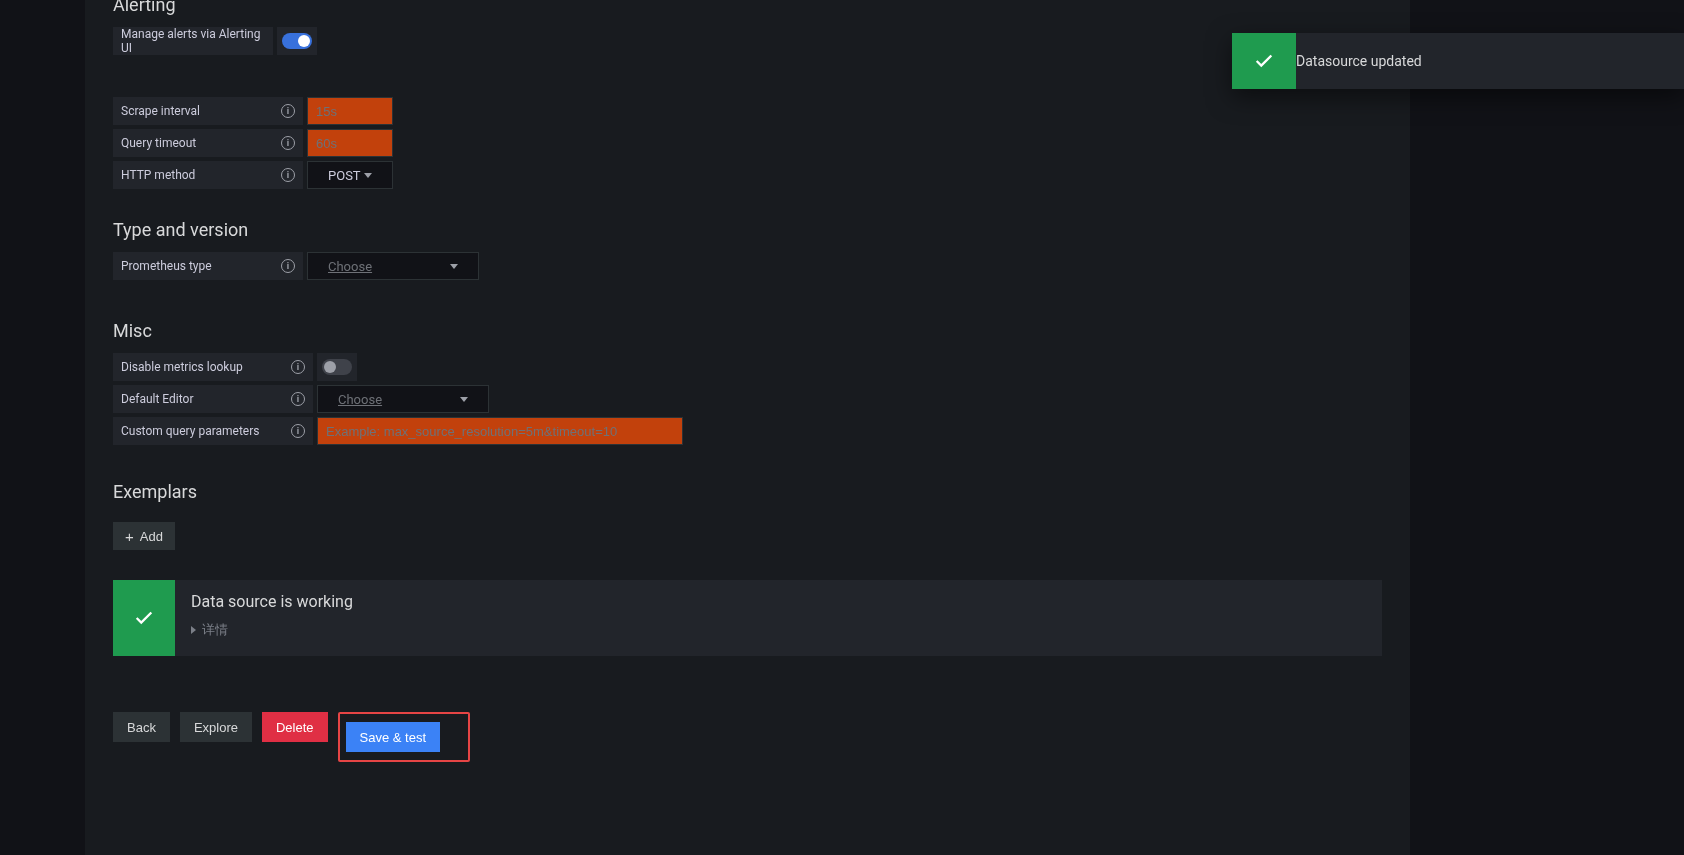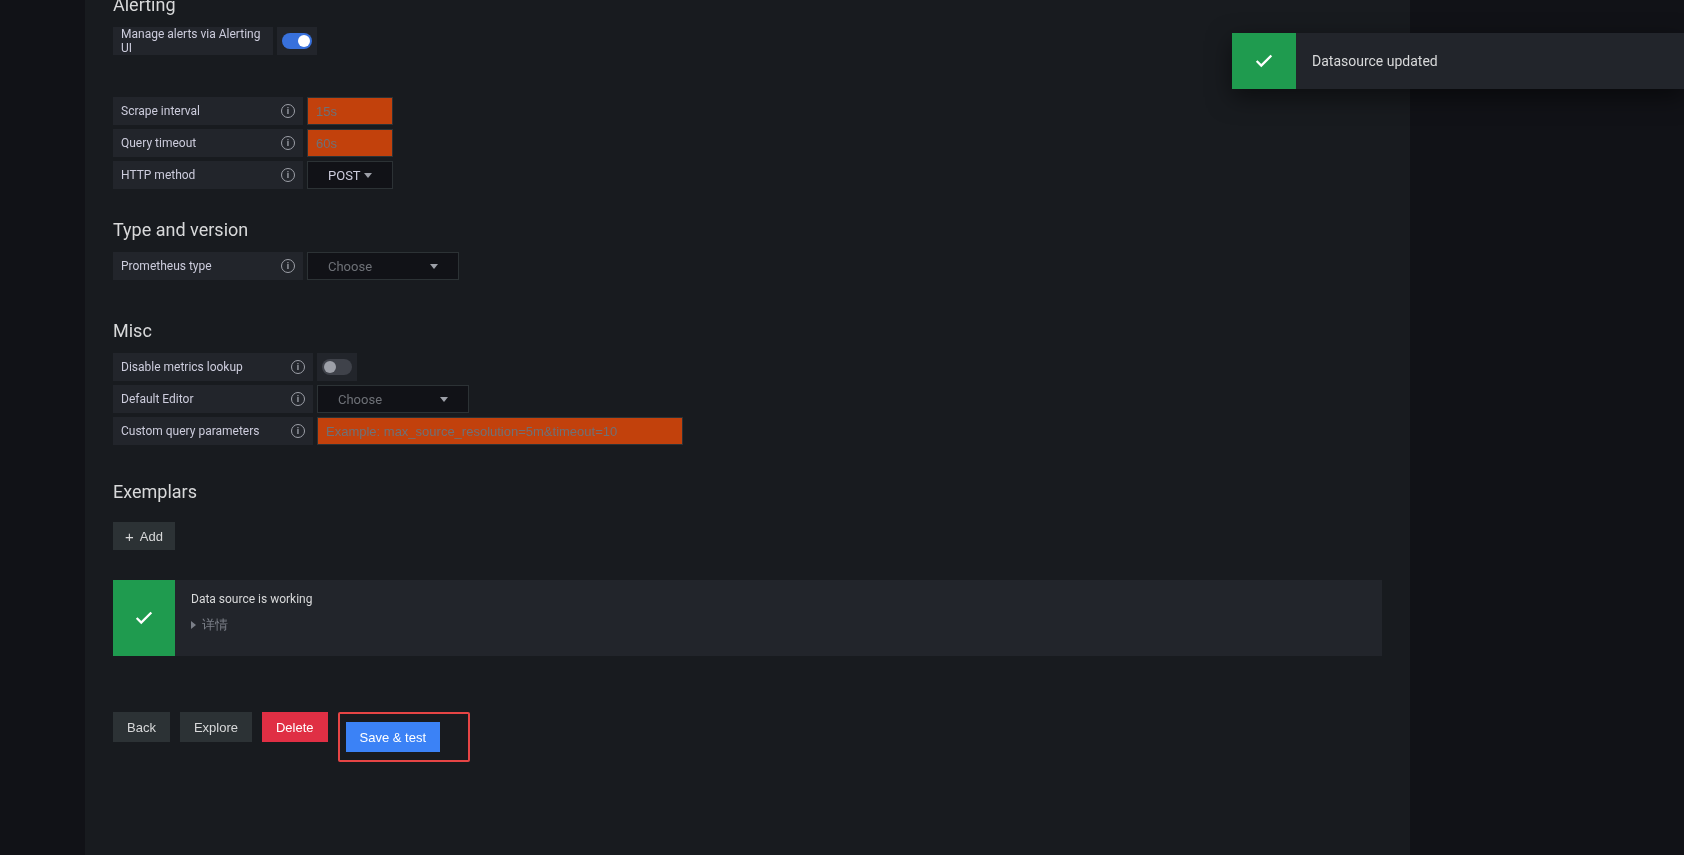--- a/index.html
+++ b/index.html
@@ -82,21 +82,21 @@
   padding: 0 20px;
   font-size: 13px;
   margin-left: 4px;
   display: flex;
   align-items: center;
   justify-content: space-between;
   cursor: pointer;
 }
 .select-fake.placeholder { color: #6e7177; }
 .select-fake.w-small { width: 86px; }
-.select-fake.w-med { width: 152px; }
+.select-fake.w-med { width: 172px; text-decoration: underline; }
 .chevron-down {
   width: 0; height: 0;
   border-left: 4px solid transparent;
   border-right: 4px solid transparent;
   border-top: 5px solid #9da0a8;
 }
 .toggle {
   margin-left: 4px;
   background: #22252b;
   height: 28px;
@@ -148,21 +148,21 @@
   background: #1f9b4f;
   display: flex;
   align-items: center;
   justify-content: center;
 }
 .check-svg { width: 22px; height: 22px; stroke: #fff; stroke-width: 2.5; fill: none; }
 .status-body {
   padding: 12px 16px;
 }
 .status-title {
-  font-size: 12px;
+  font-size: 16px;
   color: #d8d9da;
   margin-bottom: 10px;
 }
 .status-details {
   color: #7b7f88;
   font-size: 13px;
   display: flex;
   align-items: center;
   gap: 6px;
   cursor: pointer;
@@ -211,21 +211,21 @@
   background: #1f9b4f;
   display: flex;
   align-items: center;
   justify-content: center;
 }
 .toast-body {
   background: #22252b;
   width: 388px;
   display: flex;
   align-items: center;
-  padding: 0 16px;
+  padding: 0 0;
   color: #d8d9da;
   font-size: 14px;
 }
 </style>
 </head>
 <body>
 
 <div class="page">
 
   <div class="section-title cut">Alerting</div>

